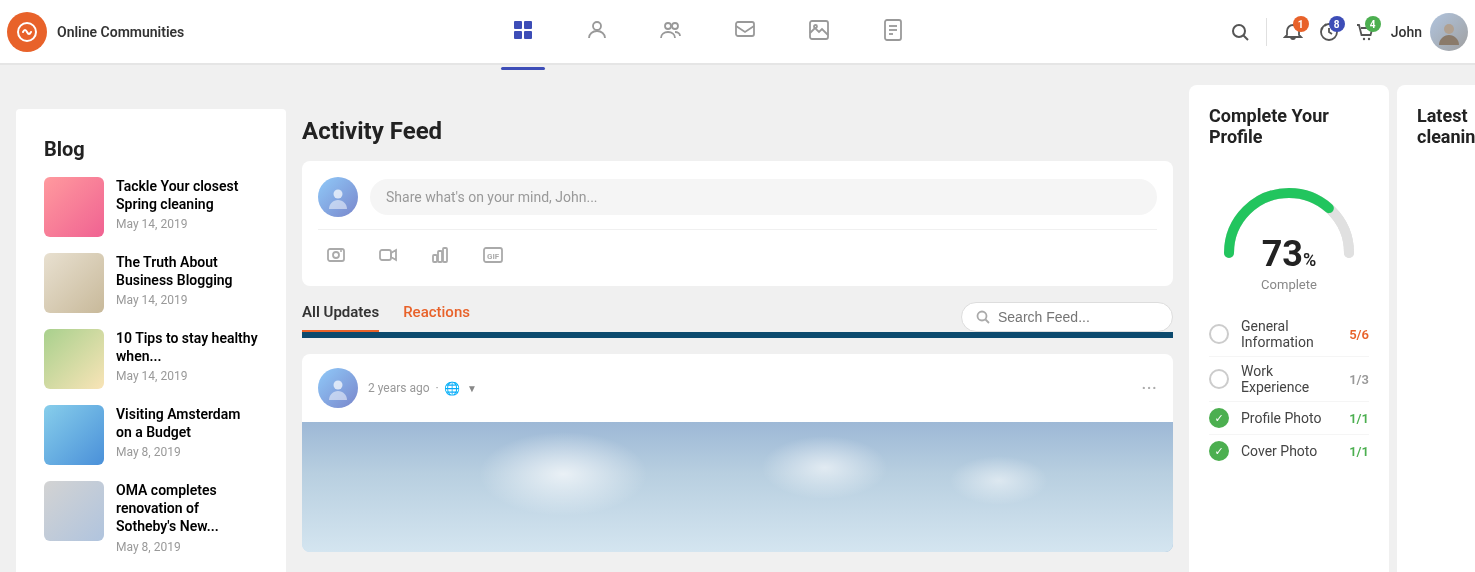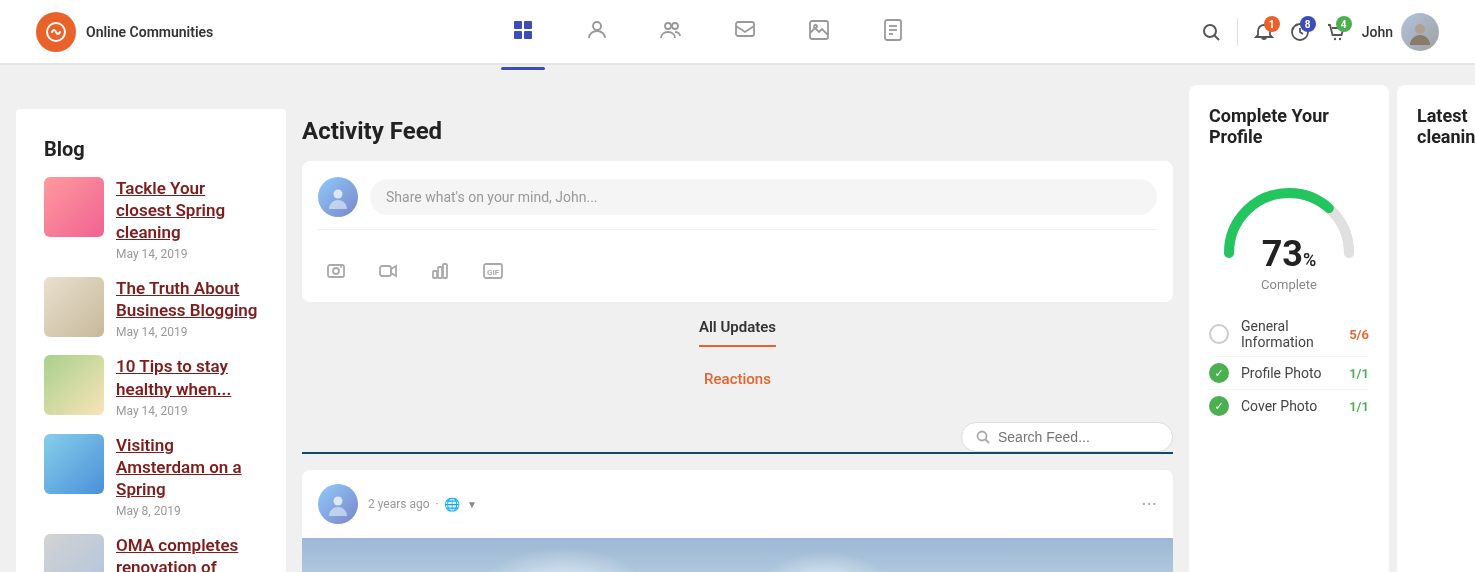--- a/index.html
+++ b/index.html
@@ -4,21 +4,21 @@
   <style>
     * { margin: 0; padding: 0; box-sizing: border-box; }
     body { font-family: -apple-system, BlinkMacSystemFont, 'Segoe UI', Roboto, sans-serif; background: #f0f0f0; color: #333; }
 
     
     .navbar {
       background: #fff;
       height: 65px;
       display: flex;
       align-items: center;
-      padding: 0 36px;
+      padding: 0 7px;
       border-bottom: 1px solid #e5e5e5;
       position: relative;
     }
     .navbar-logo {
       display: flex;
       align-items: center;
       gap: 10px;
       min-width: 180px;
     }
     .logo-circle {
@@ -132,26 +132,25 @@
       cursor: pointer;
     }
     .blog-thumb {
       width: 60px; height: 60px;
       border-radius: 6px;
       flex-shrink: 0;
       overflow: hidden;
     }
     .blog-info { flex: 1; }
     .blog-title {
-      font-size: 17px;
+      font-size: 14px;
       font-weight: 600;
-      color: #7f1d1d;
+      color: #000000;
       line-height: 1.3;
       margin-bottom: 4px;
-      text-decoration: underline;
     }
     .blog-date { font-size: 12px; color: #999; }
 
     
     .thumb-1 { background: linear-gradient(135deg, #ff9a9e, #f06292); }
     .thumb-2 { background: linear-gradient(135deg, #e8e0d0, #c8b99a); }
     .thumb-3 { background: linear-gradient(135deg, #a8d08d, #f9e4b7); }
     .thumb-4 { background: linear-gradient(135deg, #87ceeb, #4a90d9); }
     .thumb-5 { background: linear-gradient(135deg, #d3d3d3, #b0c4de); }
 
@@ -194,42 +193,41 @@
       border-radius: 20px;
       padding: 10px 16px;
       font-size: 14px;
       color: #999;
       cursor: text;
     }
     .post-actions-row {
       display: flex;
       gap: 16px;
       border-top: 1px solid #f0f0f0;
-      padding-top: 26px;
+      padding-top: 10px;
     }
     .post-action-btn {
       display: flex;
       align-items: center;
       gap: 6px;
       cursor: pointer;
       color: #888;
       font-size: 18px;
       padding: 4px 8px;
       border-radius: 4px;
     }
 
     
     .feed-tabs {
       display: flex;
       align-items: center;
       gap: 24px;
       margin-bottom: 16px;
-      border-bottom: 2px solid #0c4a6e;
+      border-bottom: 6px solid #0c4a6e;
       padding-bottom: 0;
-      flex-direction: column;
     }
     .feed-tab {
       font-size: 15px;
       font-weight: 500;
       padding-bottom: 10px;
       cursor: pointer;
       color: #777;
       position: relative;
     }
     .feed-tab.active {
@@ -543,21 +541,21 @@
       <div class="blog-thumb thumb-3"></div>
       <div class="blog-info">
         <div class="blog-title">10 Tips to stay healthy when...</div>
         <div class="blog-date">May 14, 2019</div>
       </div>
     </div>
 
     <div class="blog-item">
       <div class="blog-thumb thumb-4"></div>
       <div class="blog-info">
-        <div class="blog-title">Visiting Amsterdam on a Spring</div>
+        <div class="blog-title">Visiting Amsterdam on a Budget</div>
         <div class="blog-date">May 8, 2019</div>
       </div>
     </div>
 
     <div class="blog-item">
       <div class="blog-thumb thumb-5"></div>
       <div class="blog-info">
         <div class="blog-title">OMA completes renovation of Sotheby's New...</div>
         <div class="blog-date">May 8, 2019</div>
       </div>
@@ -661,20 +659,25 @@
           <div style="font-size:13px; color:#888; margin-top:2px;">Complete</div>
         </div>
       </div>
 
       <div class="profile-item">
         <div class="profile-item-circle"></div>
         <span class="profile-item-label">General Information</span>
         <span class="profile-item-count orange">5/6</span>
       </div>
 
+      <div class="profile-item">
+        <div class="profile-item-circle"></div>
+        <span class="profile-item-label">Work Experience</span>
+        <span class="profile-item-count gray">1/3</span>
+      </div>
 
       <div class="profile-item">
         <div class="profile-item-circle done">✓</div>
         <span class="profile-item-label">Profile Photo</span>
         <span class="profile-item-count green">1/1</span>
       </div>
 
       <div class="profile-item">
         <div class="profile-item-circle done">✓</div>
         <span class="profile-item-label">Cover Photo</span>

